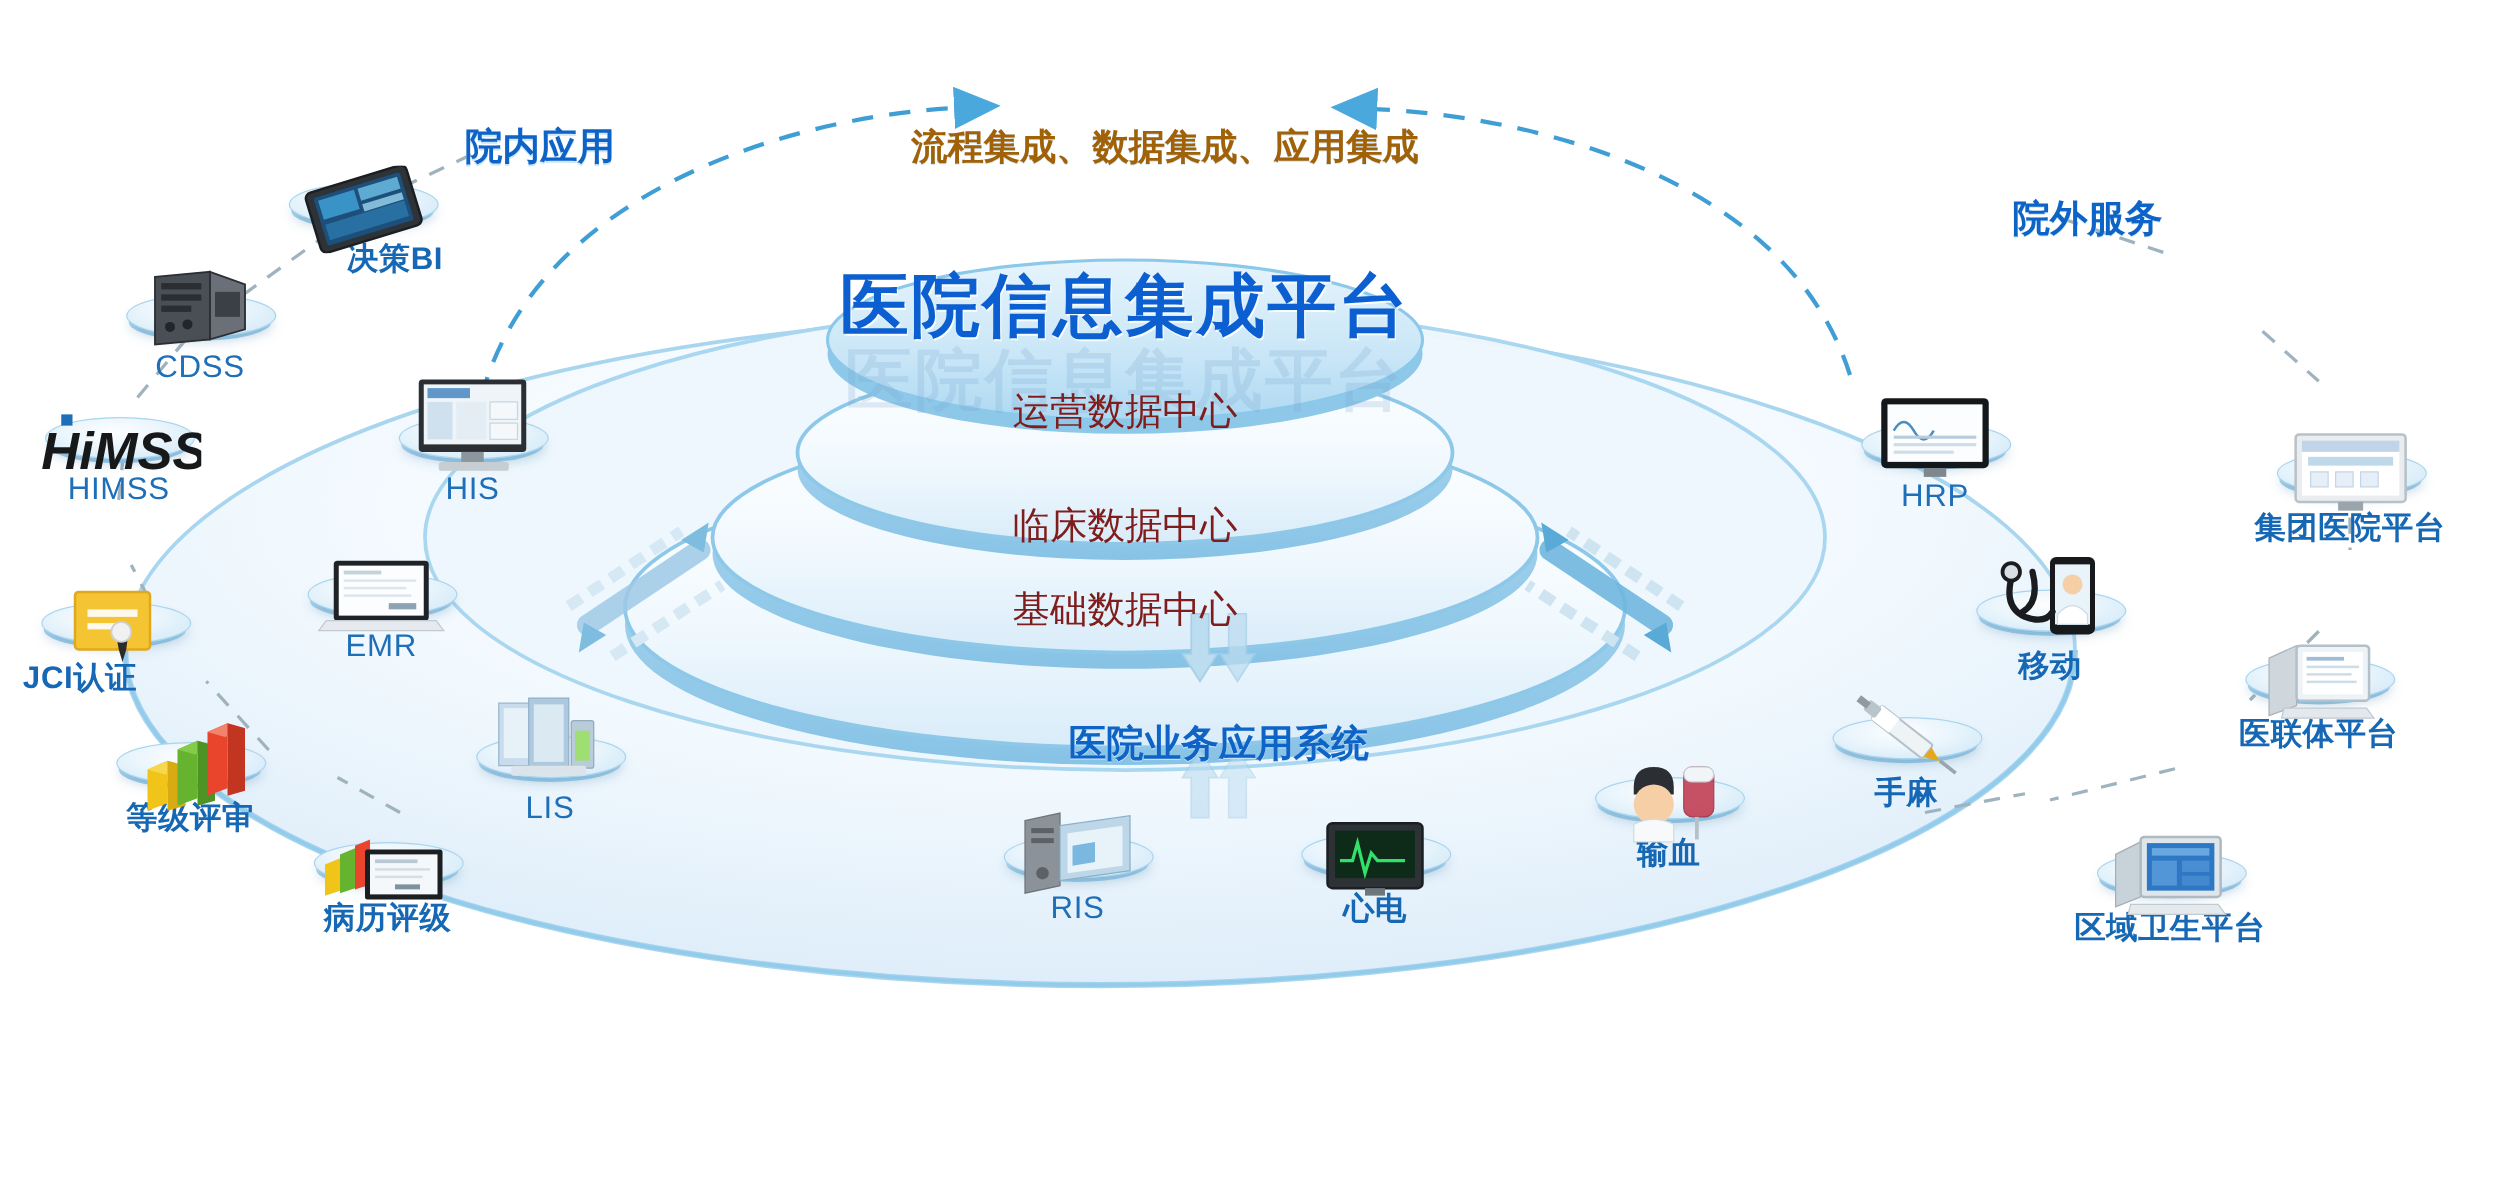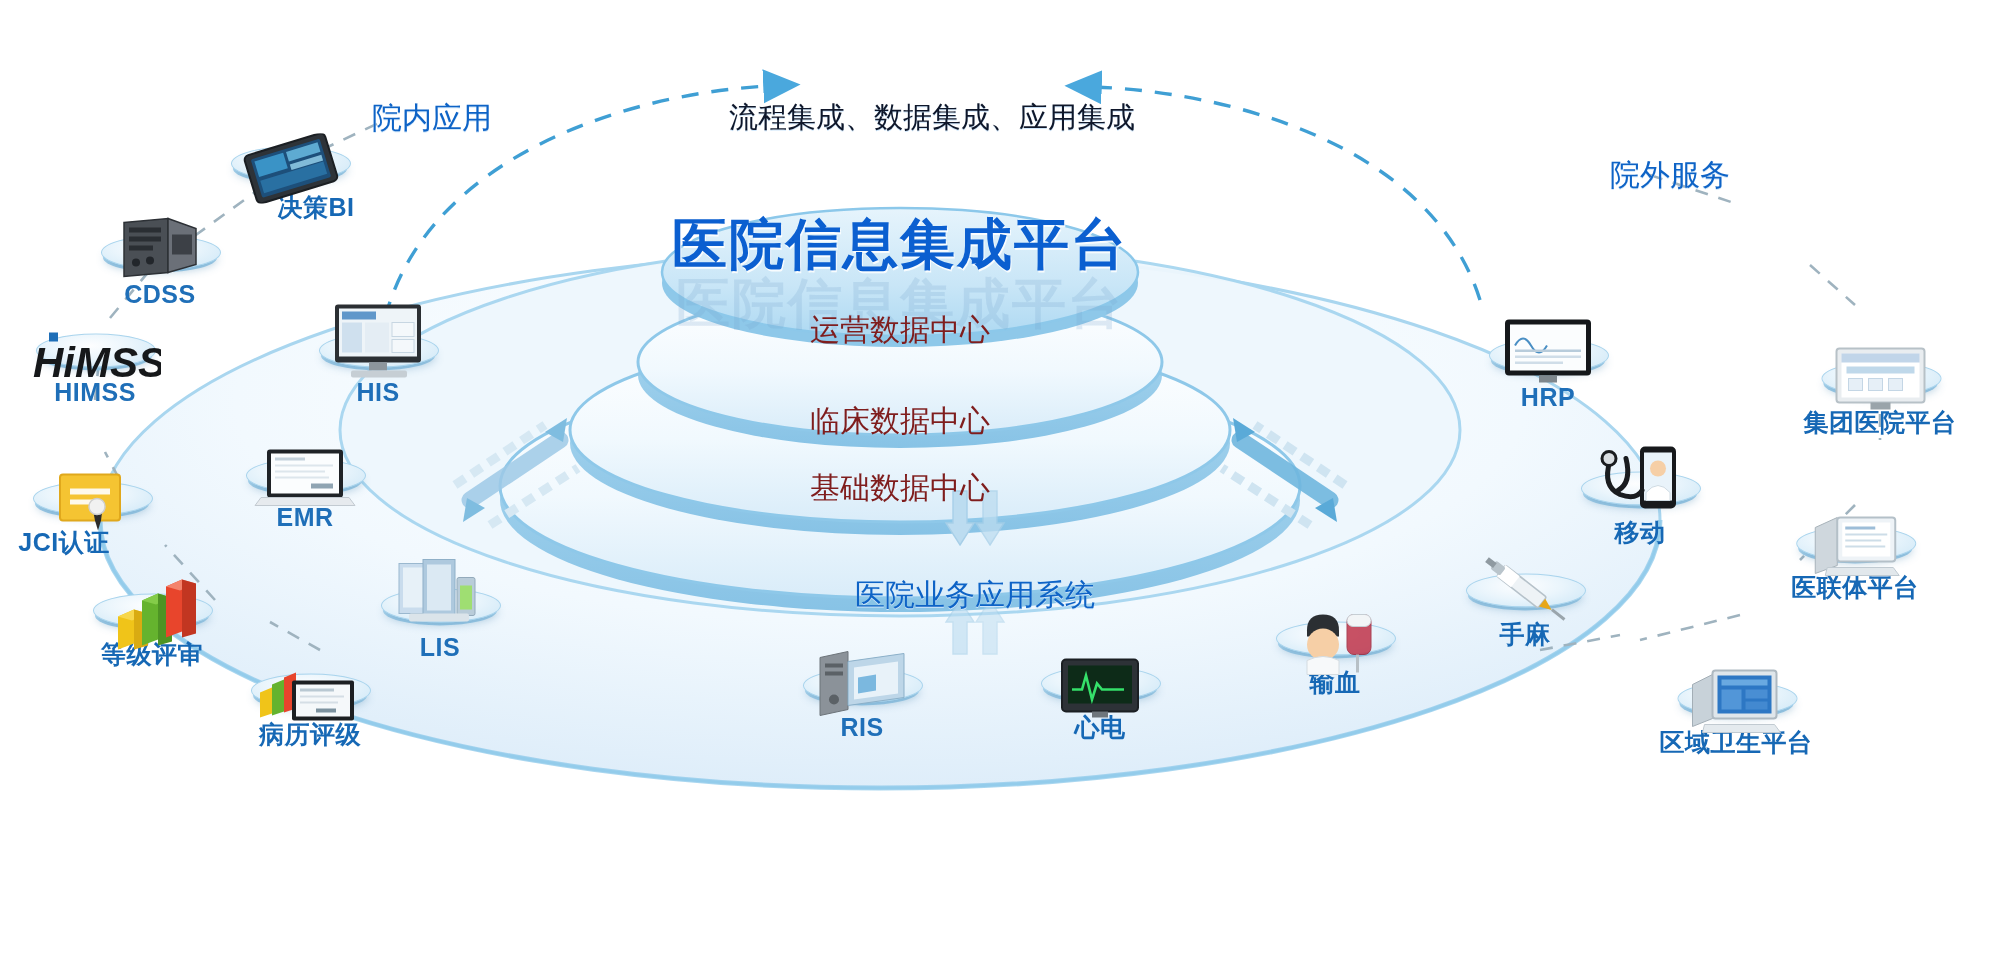--- a/index.html
+++ b/index.html
@@ -25,37 +25,37 @@
   .disc .rim{
     position:absolute;left:2px;top:7px;width:114px;height:30px;border-radius:50%;
     background:linear-gradient(180deg,#bcdff4 0%,#9ccbe8 100%);
     z-index:-1;
   }
   .node .icon{
     position:absolute;left:50%;bottom:16px;transform:translateX(-50%);
     z-index:3;
   }
   .node .lbl{
-    margin-top:6px;font-size:25px;color:#1f6fb8;font-weight:700;white-space:nowrap;
+    margin-top:6px;font-size:25px;color:#1f6fb8;font-weight:400;white-space:nowrap;
     letter-spacing:.5px;
   }
   .node .lbl.cn{font-weight:700;color:#1668b5;}
 
   
   .node .lbl.off-l{transform:translateX(-28px);}
   .node .lbl.off-r{transform:translateX(26px);}
 
   
   .caption{
     position:absolute;transform:translate(-50%,-50%);
-    font-size:30px;font-weight:normal;color:#0e63c6;white-space:nowrap;
+    font-size:30px;font-weight:bold;color:#0e63c6;white-space:nowrap;
     text-shadow:0 1px 0 #cfe6fa;
     text-align:right;
   }
-  .caption.flow{font-size:29px;color:#0f172a;}
+  .caption.flow{font-size:29px;color:#a16207;}
 
   .ghost{
     position:absolute;left:50%;transform:translateX(-50%);
     font-size:54px;font-weight:bold;color:rgba(120,165,205,.22);
     white-space:nowrap;letter-spacing:2px;
   }
   .platform-title{
     position:absolute;left:50%;transform:translateX(-50%);
     font-size:55px;font-weight:bold;color:#0b5fd0;white-space:nowrap;
     letter-spacing:2px;text-shadow:1px 2px 0 rgba(255,255,255,.85);

